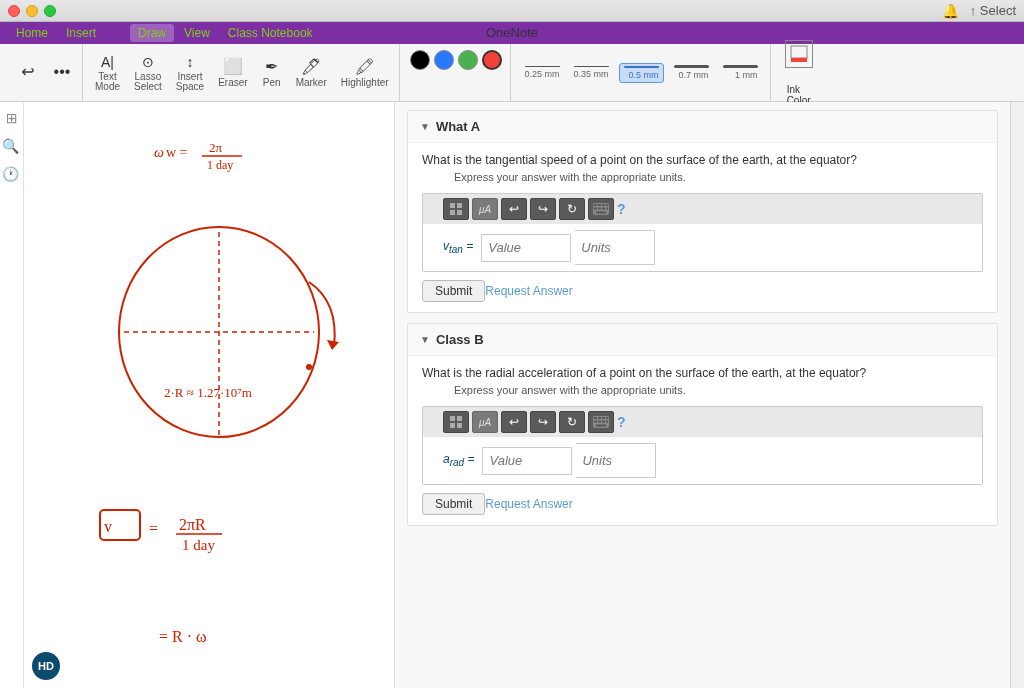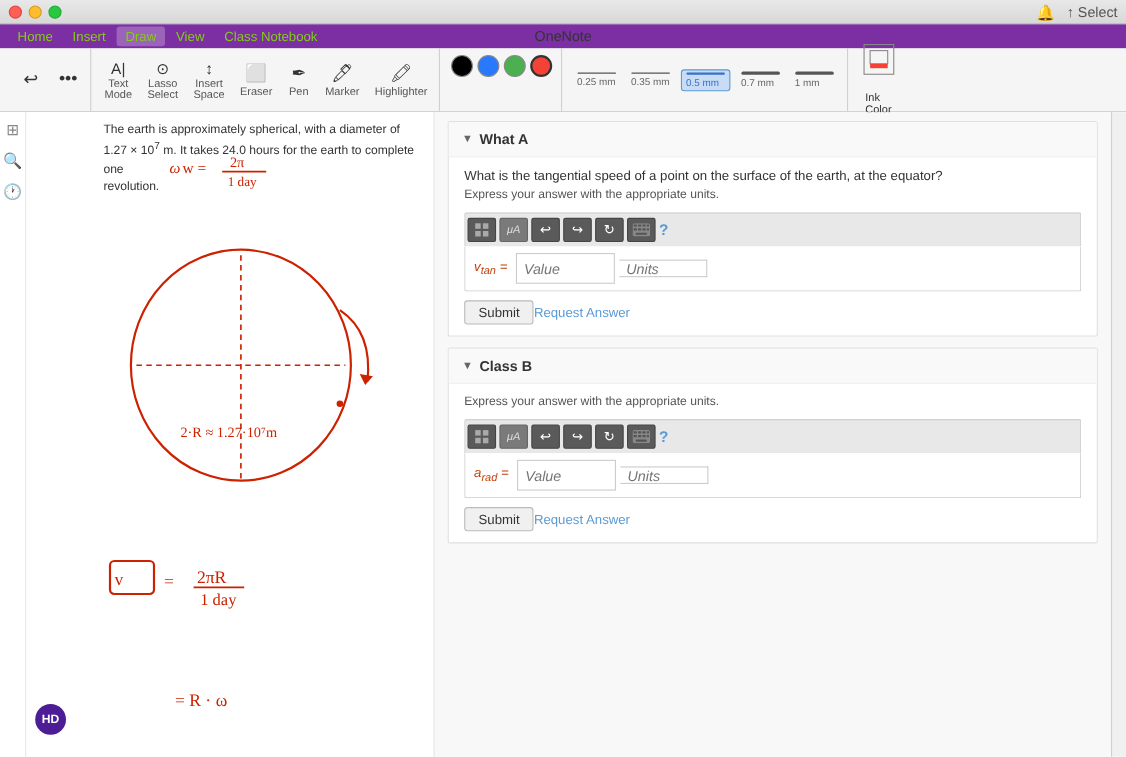--- a/index.html
+++ b/index.html
@@ -34,21 +34,21 @@
       gap: 2px;
     }
     .menu-item {
       color: #84cc16;
       font-size: 12px;
       padding: 2px 8px;
       border-radius: 3px;
       cursor: pointer;
     }
     .menu-item:hover, .menu-item.active { background: rgba(255,255,255,0.2); }
-    .menu-item.active { background: rgba(255,255,255,0.25); }
+    .menu-item.active { background: rgba(255,255,255,0.25); margin-left: 24px; }
 
     
     .toolbar {
       height: 58px;
       background: #f5f5f5;
       border-bottom: 1px solid #d0d0d0;
       display: flex;
       align-items: center;
       padding: 0 8px;
       gap: 2px;
@@ -78,21 +78,21 @@
       background: transparent;
     }
     .toolbar-btn-icon { font-size: 16px; margin-bottom: 2px; }
     .toolbar-btn-label { font-size: 10px; color: #555; line-height: 1; }
 
     
     .color-swatch {
       width: 20px; height: 20px; border-radius: 50%; border: 1px solid #888; cursor: pointer;
     }
     .color-swatch.selected { border: 2px solid #333; }
-    .stroke-sample { display: flex; flex-direction: column; align-items: flex-start; cursor: pointer; padding: 2px 4px; border-radius: 3px; }
+    .stroke-sample { display: flex; flex-direction: column; align-items: flex-end; cursor: pointer; padding: 2px 4px; border-radius: 3px; }
     .stroke-sample.active { background: #c8ddf5; border: 1px solid #5b9bd5; }
     .stroke-line { background: #555; border-radius: 2px; width: 35px; }
     .stroke-label { font-size: 9px; color: #666; margin-top: 2px; }
 
     
     .ink-color-btn {
       display: flex; flex-direction: column; align-items: center; cursor: pointer; padding: 4px 8px; border-radius: 3px; font-size: 10px; color: #333;
     }
     .ink-color-box { width: 28px; height: 28px; border: 1px solid #888; position: relative; display: flex; align-items: center; justify-content: center; }
 
@@ -144,28 +144,28 @@
       padding: 8px 12px;
       font-size: 13px;
       font-weight: 600;
       color: #333;
       border-bottom: 1px solid #f0f0f0;
       background: #f9f9f9;
     }
     .collapse-btn { margin-right: 6px; cursor: pointer; color: #666; font-size: 10px; }
     .part-body { padding: 10px 14px; }
     .part-question { font-size: 12px; color: #333; margin-bottom: 4px; }
-    .part-instruction { font-size: 11px; color: #555; margin-bottom: 10px; }
+    .part-instruction { font-size: 11px; color: #555; margin-bottom: 10px; margin-left: 32px; }
 
     
     .answer-toolbar {
       display: flex;
       align-items: center;
       gap: 3px;
-      padding: 4px 2px;
+      padding: 4px 20px;
       background: #e8e8e8;
       border: 1px solid #ccc;
       border-bottom: none;
       border-radius: 2px 2px 0 0;
     }
     .ans-btn {
       width: 26px; height: 22px;
       background: #5a5a5a;
       border: 1px solid #444;
       border-radius: 2px;
@@ -190,32 +190,32 @@
     .answer-input-row {
       display: flex;
       align-items: center;
       border: 1px solid #ccc;
       border-top: none;
       border-radius: 0 0 2px 2px;
       background: white;
       padding: 6px 8px;
       gap: 4px;
     }
-    .answer-label { font-size: 12px; color: #c2410c; margin-right: 4px; font-style: italic; }
+    .answer-label { font-size: 12px; color: #0c4a6e; margin-right: 4px; font-style: italic; margin-left: 12px; }
     .answer-input {
       width: 90px; height: 28px;
       border: 1px solid #ccc;
       background: white;
       padding: 2px 6px;
       font-size: 13px;
       color: #666;
       font-style: italic;
     }
     .answer-units {
-      width: 80px; height: 16px;
+      width: 80px; height: 35px;
       border: 1px solid #ccc;
       border-left: none;
       background: white;
       padding: 2px 6px;
       font-size: 13px;
       color: #666;
       font-style: italic;
     }
 
     
@@ -252,25 +252,25 @@
     
     .right-scrollbar {
       width: 14px;
       background: #f0f0f0;
       border-left: 1px solid #d0d0d0;
     }
 
     
     .user-avatar {
       position: absolute;
-      bottom: 20px;
+      bottom: 8px;
       left: 8px;
       width: 28px; height: 28px;
       border-radius: 50%;
-      background: #4c1d95;
+      background: #0c4a6e;
       color: white;
       display: flex; align-items: center; justify-content: center;
       font-size: 11px; font-weight: bold;
       cursor: pointer;
     }
 
     
     .drawing-svg {
       position: absolute;
       top: 0; left: 0;
@@ -394,25 +394,20 @@
 <div class="main-content">
 
   <div class="left-sidebar">
     <span class="sidebar-icon">⊞</span>
     <span class="sidebar-icon">🔍</span>
     <span class="sidebar-icon">🕐</span>
   </div>
 
   <div class="drawing-area">
 
-    <div class="problem-text">
-      <span>The earth is approximately spherical, with a diameter of</span><br>
-      <span>1.27 × 10<sup>7</sup> m. It takes 24.0 hours for the earth to complete one</span><br>
-      <span>revolution.</span>
-    </div>
 
     <svg class="drawing-svg" viewBox="0 0 370 586">
 
       <text x="130" y="55" font-size="14" fill="#cc2200" font-style="italic" font-family="serif">ω</text>
       <text x="142" y="55" font-size="14" fill="#cc2200" font-family="serif"> w = </text>
       <text x="185" y="50" font-size="13" fill="#cc2200" font-family="serif">2π</text>
       <line x1="178" y1="54" x2="218" y2="54" stroke="#cc2200" stroke-width="1.5"></line>
       <text x="183" y="67" font-size="12" fill="#cc2200" font-family="serif">1 day</text>
 
       <ellipse cx="195" cy="230" rx="100" ry="105" fill="none" stroke="#cc2200" stroke-width="2"></ellipse>
@@ -510,20 +505,21 @@
         </div>
       </div>
     </div>
 
     <div class="part-section">
       <div class="part-header">
         <span class="collapse-btn">▼</span>
         <span>Class B</span>
       </div>
       <div class="part-body">
+        <p class="part-question">What is the radial acceleration of a point on the surface of the earth, at the equator?</p>
         <p class="part-instruction">Express your answer with the appropriate units.</p>
 
         <div>
           <div class="answer-toolbar">
             <div class="ans-btn" title="Matrix">
               <svg width="14" height="14" viewBox="0 0 14 14">
                 <rect x="1" y="1" width="5" height="5" fill="#aaa"></rect>
                 <rect x="8" y="1" width="5" height="5" fill="#aaa"></rect>
                 <rect x="1" y="8" width="5" height="5" fill="#aaa"></rect>
                 <rect x="8" y="8" width="5" height="5" fill="#aaa"></rect>

